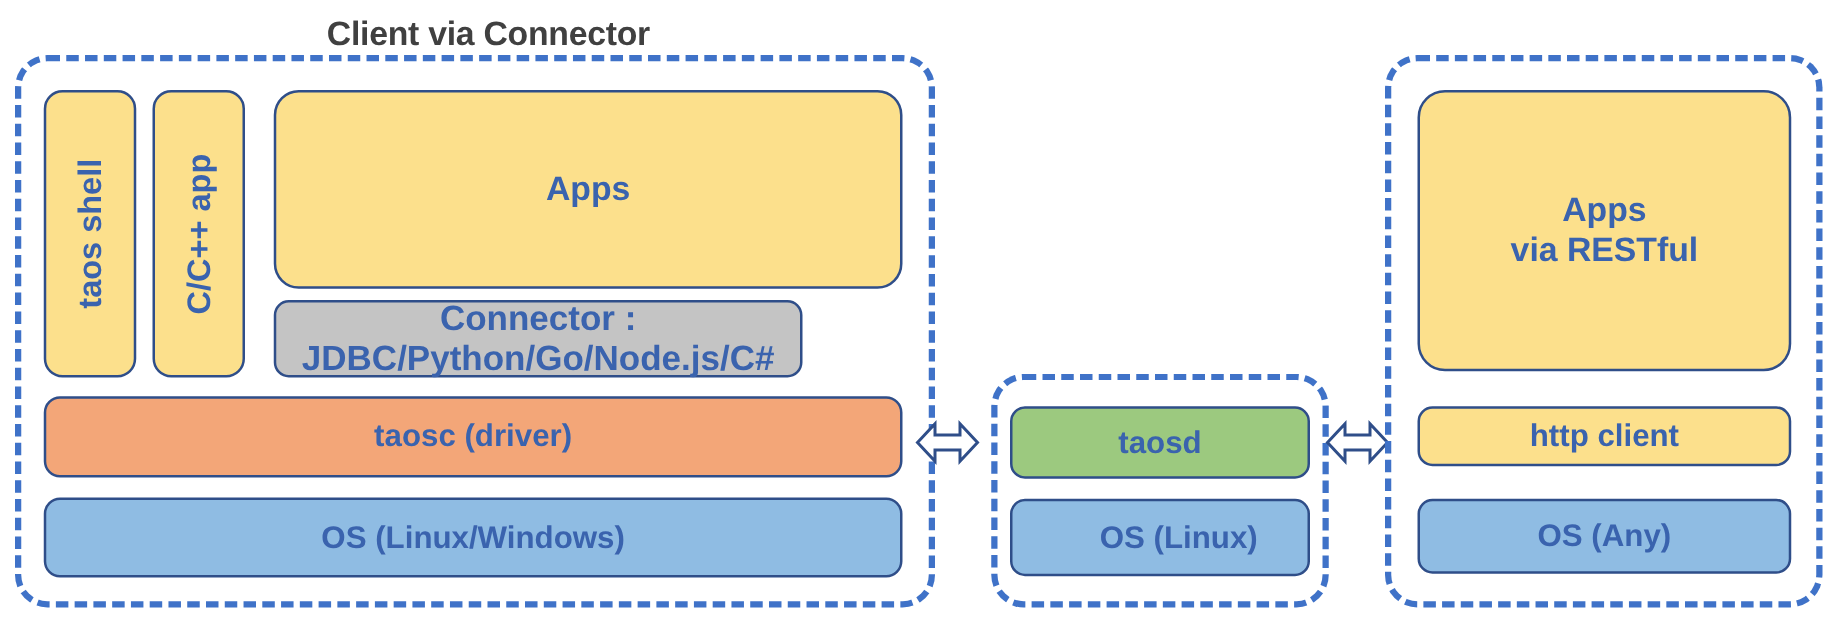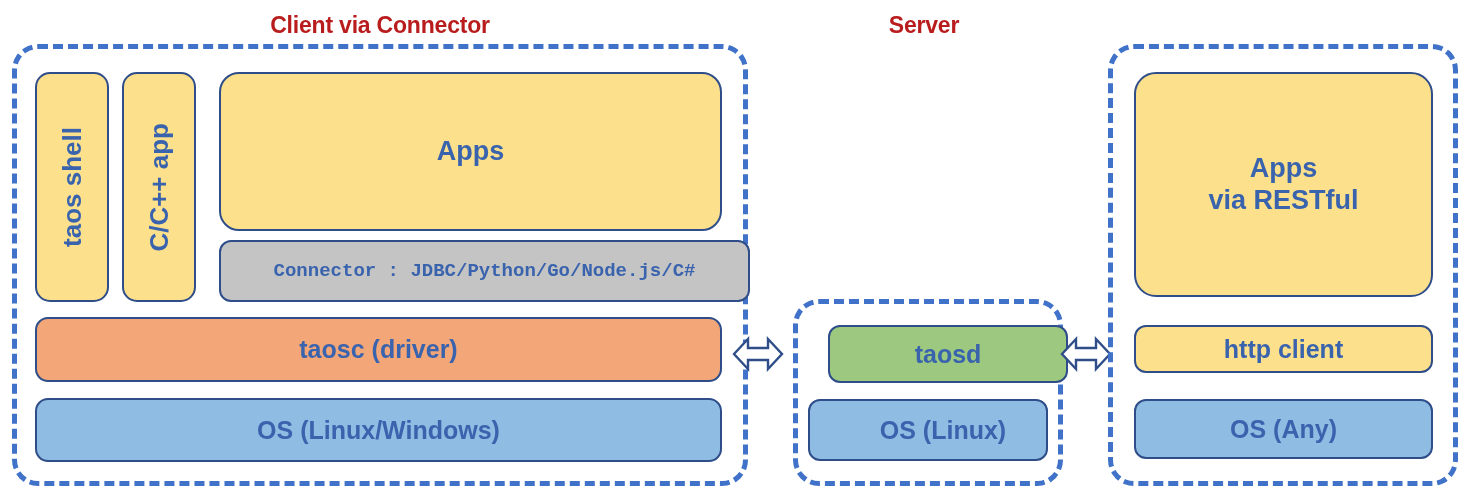--- a/index.html
+++ b/index.html
@@ -19,23 +19,23 @@
   .stage {
     position: relative;
     width: 1467px;
     height: 498px;
   }
 
   
   .section-title {
     position: absolute;
     font-weight: bold;
-    font-size: 23px;
-    color: #b91c1c;
-    text-align: center;
+    font-size: 27px;
+    color: #404040;
+    text-align: right;
     white-space: nowrap;
     letter-spacing: -0.2px;
   }
   #title-connector { left: 240px;  top: 12px; width: 280px; }
   #title-server    { left: 824px;  top: 12px; width: 200px; }
   #title-restful   { left: 1153px; top: 12px; width: 262px; }
 
   
   .group {
     position: absolute;
@@ -64,21 +64,21 @@
     font-weight: bold;
     display: flex;
     align-items: center;
     justify-content: center;
     text-align: center;
     line-height: 1.16;
   }
   .box.yellow { background: #fce08c; }
   .box.orange { background: #f3a678; }
   .box.blue   { background: #8fbce3; }
-  .box.green  { background: #9cc97f; margin-left: 20px; }
+  .box.green  { background: #9cc97f; }
   .box.gray   { background: #c4c4c4; }
 
   .vertical-label {
     writing-mode: vertical-rl;
     transform: rotate(180deg);
     white-space: nowrap;
   }
 
   
   #box-taos-shell {
@@ -87,22 +87,22 @@
   }
   #box-cpp-app {
     left: 122px; top: 72px;  width: 74px;  height: 230px;
     font-size: 26px; border-radius: 15px;
   }
   #box-apps-left {
     left: 219px; top: 72px;  width: 503px; height: 159px;
     font-size: 27px; border-radius: 20px;
   }
   #box-connector {
-    left: 219px; top: 240px; width: 531px; height: 62px;
-    font-size: 19px; border-radius: 12px; font-family: Liberation Mono, monospace;
+    left: 219px; top: 240px; width: 423px; height: 62px;
+    font-size: 28px; border-radius: 12px;
   }
   #box-taosc {
     left: 35px;  top: 317px; width: 687px; height: 65px;
     font-size: 25px; border-radius: 13px;
   }
   #box-os-linux-windows {
     left: 35px;  top: 398px; width: 687px; height: 64px;
     font-size: 25px; border-radius: 13px;
   }
 
@@ -140,21 +140,20 @@
   #arrow-right { left: 1060px; top: 330px; }
   .arrow svg { display: block; width: 100%; height: 100%; }
 </style>
 </head>
 <body>
 
 <div class="stage">
 
   <div class="section-title" id="title-connector">Client via Connector</div>
 
-  <div class="section-title" id="title-server">Server</div>
 
 
   <div class="group" id="group-connector"></div>
 
   <div class="box yellow" id="box-taos-shell">
     <span class="vertical-label">taos shell</span>
   </div>
 
   <div class="box yellow" id="box-cpp-app">
     <span class="vertical-label">C/C++ app</span>

